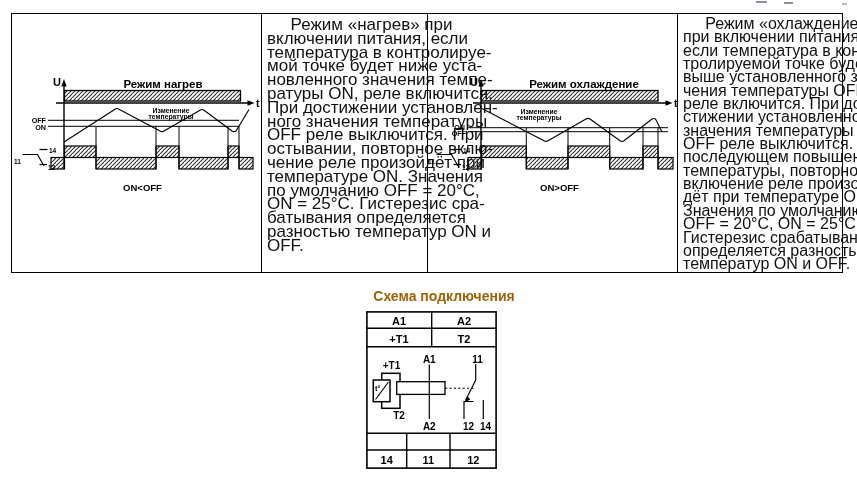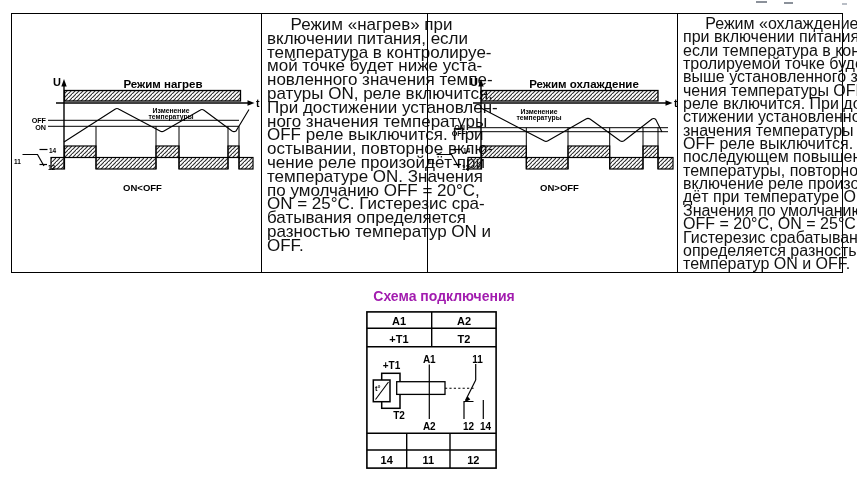--- a/index.html
+++ b/index.html
@@ -12,21 +12,21 @@
   .cell + .cell{border-left:1.8px solid #000;}
   .c1{width:249px;}
   .c2{width:166px;}
   .c3{width:250px;}
   .c4{flex:1;}
   .desc{white-space:pre;font-size:17px;line-height:13.8px;padding:4px 2px 0 5px;color:#111;}
   .desc.dcool{font-size:16px;line-height:13.35px;padding-top:3px;}
   svg{display:block;overflow:visible;}
   svg text{font-family:"Liberation Sans",sans-serif;fill:#000;}
   .conn-title{position:absolute;left:329px;top:288px;width:230px;text-align:center;
-              font-weight:bold;font-size:14px;color:#a21caf;}
+              font-weight:bold;font-size:14px;color:#a16207;}
   .connsvg{position:absolute;left:366px;top:311px;}
 </style>
 </head>
 <body>
 
 <div class="sheet">
 
   <div class="artifact" style="left:756px;top:1px;width:11px;height:2px;"></div>
   <div class="artifact" style="left:784px;top:2px;width:9px;height:2px;"></div>
   <div class="artifact" style="left:842px;top:3px;width:5px;height:2px;background:#b9bec6;"></div>

